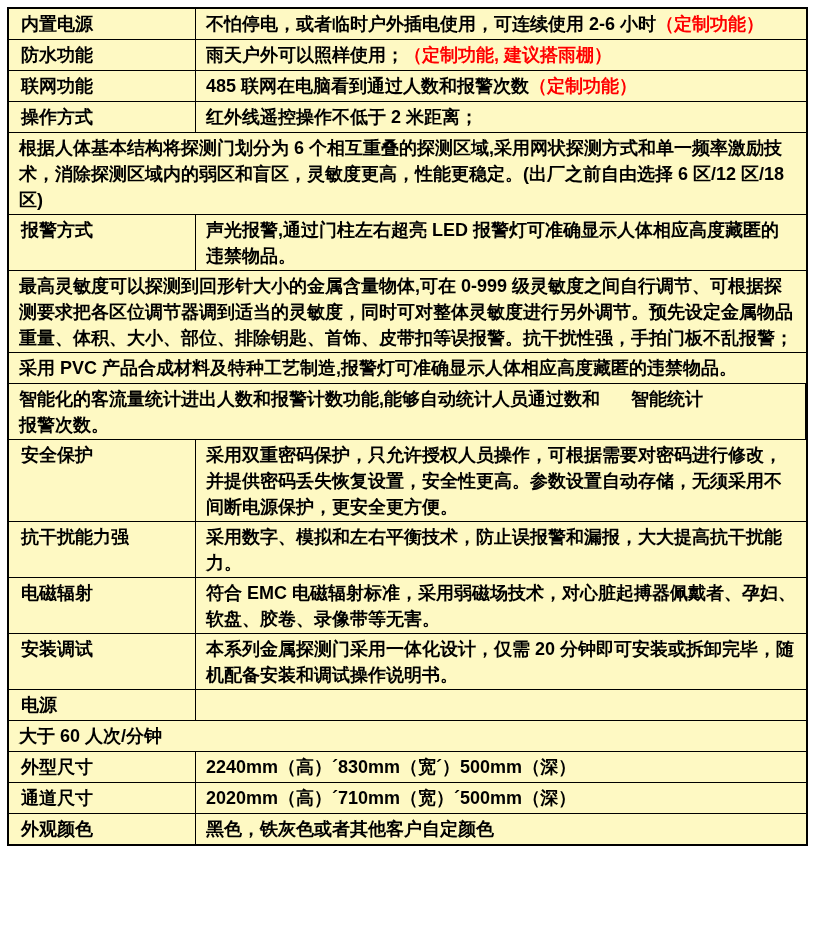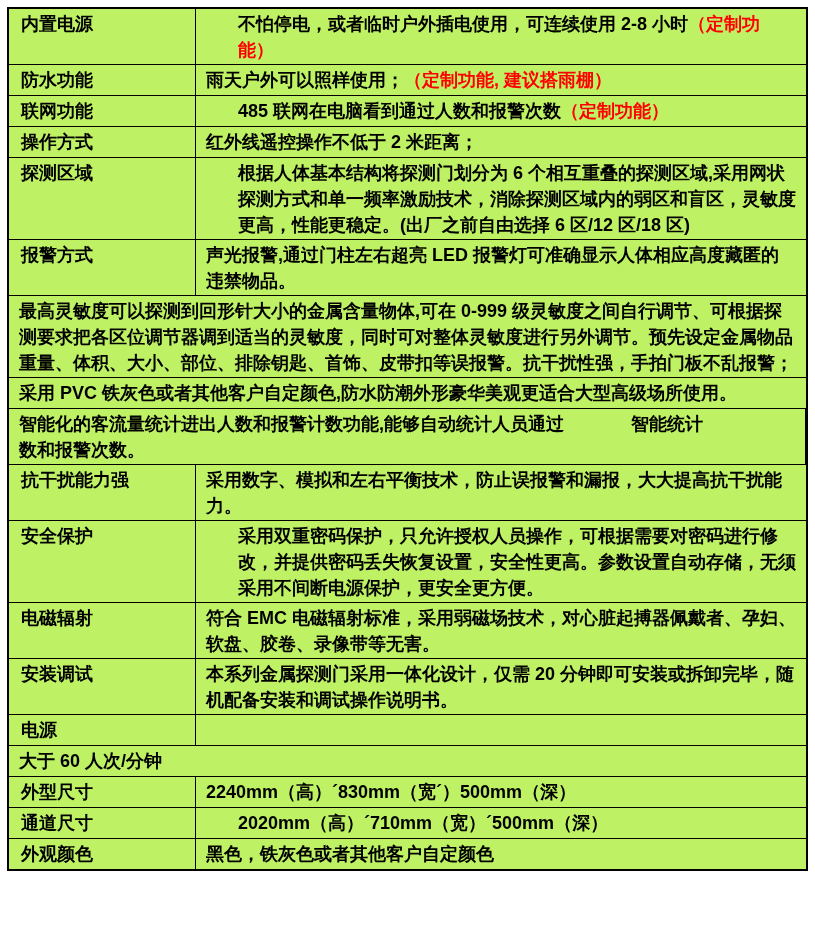--- a/index.html
+++ b/index.html
@@ -17,24 +17,24 @@
     width: 100%;
     border: 2px solid #000000;
     display: flex;
     flex-direction: column;
   }
   .row {
     display: flex;
     flex: none;
     min-height: 30px;
     border-bottom: 1.5px solid #000000;
-    background: #bef264;
+    background: #fef9c3;
   }
   .row:last-child { border-bottom: none; }
-  .row.shaded { background: #bef264; gap: 32px; }
+  .row.shaded { background: #fef9c3; }
   .cell {
     box-sizing: border-box;
     font-weight: bold;
     font-size: 18px;
     line-height: 26px;
     color: #000000;
     padding: 2px 10px 1px 10px;
   }
   .label-cell {
     width: 187px;
@@ -49,69 +49,68 @@
   }
   .value-red { color: #ff0000; }
 </style>
 </head>
 <body>
 
 <div class="page">
   <div class="spec-table" id="spec-table">
   <div class="row shaded">
     <div class="cell label-cell">内置电源</div>
-    <div class="cell value-cell"><span class="value-text">不怕停电，或者临时户外插电使用，可连续使用 2-8 小时</span><span class="value-red">（定制功能）</span></div>
+    <div class="cell value-cell"><span class="value-text">不怕停电，或者临时户外插电使用，可连续使用 2-6 小时</span><span class="value-red">（定制功能）</span></div>
   </div>
 
   <div class="row">
     <div class="cell label-cell">防水功能</div>
     <div class="cell value-cell"><span class="value-text">雨天户外可以照样使用；</span><span class="value-red">（定制功能, 建议搭雨棚）</span></div>
   </div>
 
   <div class="row shaded">
     <div class="cell label-cell">联网功能</div>
     <div class="cell value-cell"><span class="value-text">485 联网在电脑看到通过人数和报警次数</span><span class="value-red">（定制功能）</span></div>
   </div>
 
   <div class="row">
     <div class="cell label-cell">操作方式</div>
     <div class="cell value-cell"><span class="value-text">红外线遥控操作不低于 2 米距离；</span><span class="value-red"></span></div>
   </div>
 
   <div class="row shaded">
-    <div class="cell label-cell">探测区域</div>
     <div class="cell value-cell"><span class="value-text">根据人体基本结构将探测门划分为 6 个相互重叠的探测区域,采用网状探测方式和单一频率激励技术，消除探测区域内的弱区和盲区，灵敏度更高，性能更稳定。(出厂之前自由选择 6 区/12 区/18 区)</span><span class="value-red"></span></div>
   </div>
 
   <div class="row">
     <div class="cell label-cell">报警方式</div>
     <div class="cell value-cell"><span class="value-text">声光报警,通过门柱左右超亮 LED 报警灯可准确显示人体相应高度藏匿的违禁物品。</span><span class="value-red"></span></div>
   </div>
 
   <div class="row shaded">
     <div class="cell value-cell"><span class="value-text">最高灵敏度可以探测到回形针大小的金属含量物体,可在 0-999 级灵敏度之间自行调节、可根据探测要求把各区位调节器调到适当的灵敏度，同时可对整体灵敏度进行另外调节。预先设定金属物品重量、体积、大小、部位、排除钥匙、首饰、皮带扣等误报警。抗干扰性强，手拍门板不乱报警；</span><span class="value-red"></span></div>
   </div>
 
   <div class="row">
-    <div class="cell value-cell"><span class="value-text">采用 PVC 铁灰色或者其他客户自定颜色,防水防潮外形豪华美观更适合大型高级场所使用。</span><span class="value-red"></span></div>
+    <div class="cell value-cell"><span class="value-text">采用 PVC 产品合成材料及特种工艺制造,报警灯可准确显示人体相应高度藏匿的违禁物品。</span><span class="value-red"></span></div>
   </div>
 
   <div class="row shaded">
     <div class="cell value-cell"><span class="value-text">智能化的客流量统计进出人数和报警计数功能,能够自动统计人员通过数和报警次数。</span><span class="value-red"></span></div>
     <div class="cell label-cell">智能统计</div>
   </div>
 
+  <div class="row shaded">
+    <div class="cell label-cell">安全保护</div>
+    <div class="cell value-cell"><span class="value-text">采用双重密码保护，只允许授权人员操作，可根据需要对密码进行修改，并提供密码丢失恢复设置，安全性更高。参数设置自动存储，无须采用不间断电源保护，更安全更方便。</span><span class="value-red"></span></div>
+  </div>
+
   <div class="row">
     <div class="cell label-cell">抗干扰能力强</div>
     <div class="cell value-cell"><span class="value-text">采用数字、模拟和左右平衡技术，防止误报警和漏报，大大提高抗干扰能力。</span><span class="value-red"></span></div>
-  </div>
-
-  <div class="row shaded">
-    <div class="cell label-cell">安全保护</div>
-    <div class="cell value-cell"><span class="value-text">采用双重密码保护，只允许授权人员操作，可根据需要对密码进行修改，并提供密码丢失恢复设置，安全性更高。参数设置自动存储，无须采用不间断电源保护，更安全更方便。</span><span class="value-red"></span></div>
   </div>
 
   <div class="row">
     <div class="cell label-cell">电磁辐射</div>
     <div class="cell value-cell"><span class="value-text">符合 EMC 电磁辐射标准，采用弱磁场技术，对心脏起搏器佩戴者、孕妇、软盘、胶卷、录像带等无害。</span><span class="value-red"></span></div>
   </div>
 
   <div class="row">
     <div class="cell label-cell">安装调试</div>
     <div class="cell value-cell"><span class="value-text">本系列金属探测门采用一体化设计，仅需 20 分钟即可安装或拆卸完毕，随机配备安装和调试操作说明书。</span><span class="value-red"></span></div>

